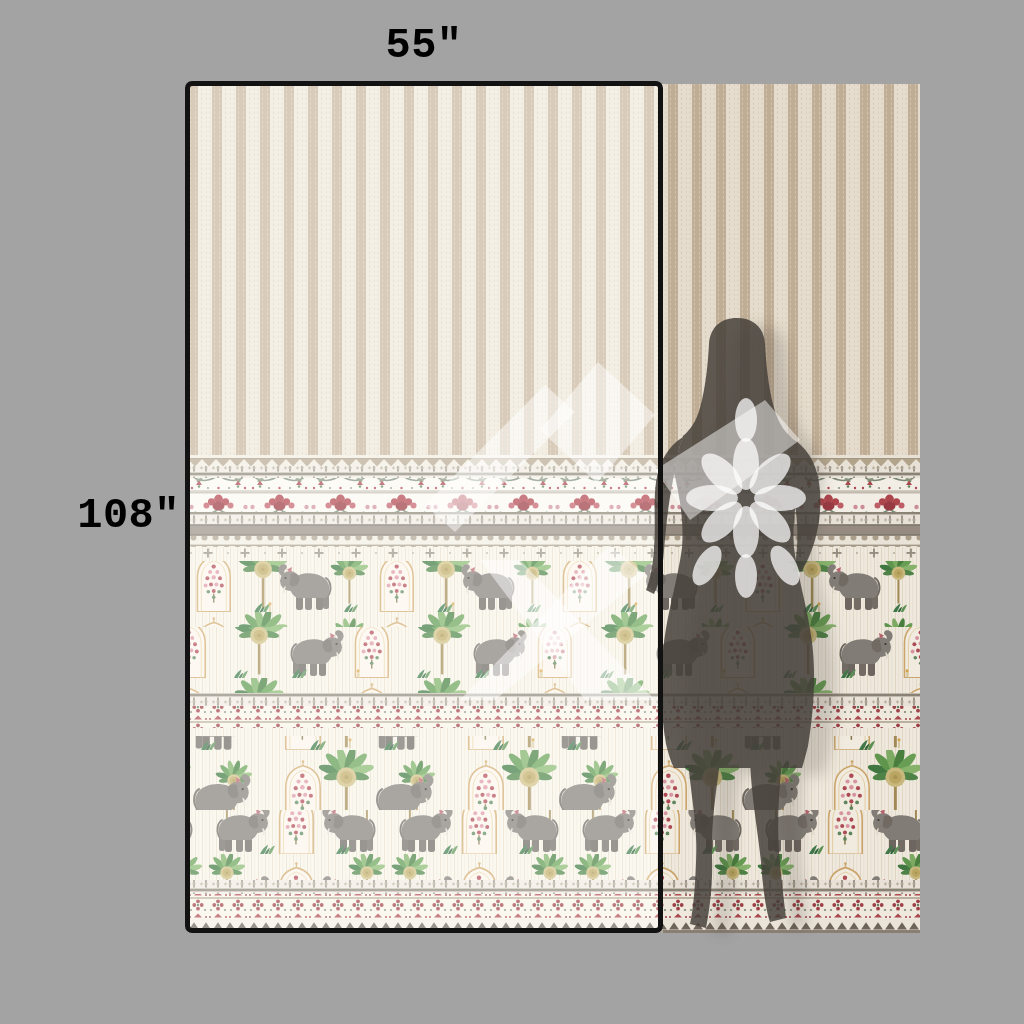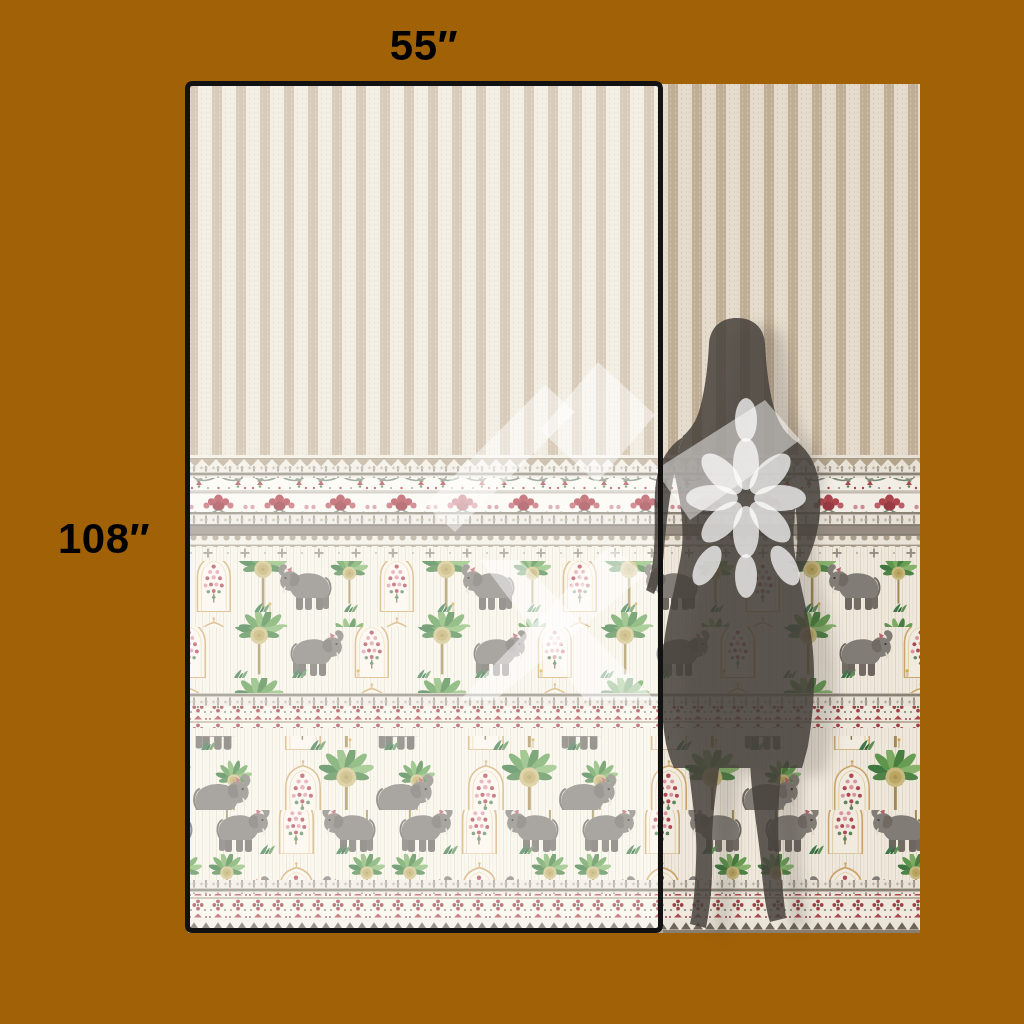--- a/index.html
+++ b/index.html
@@ -1,25 +1,25 @@
 <!DOCTYPE html>
 <html><head>
 <meta charset="utf-8">
 <style>
   html,body{margin:0;padding:0;background:#ffffff;}
-  .stage{position:relative;width:1024px;height:1024px;background:#a16207;overflow:hidden;
-         font-family:Liberation Sans, sans-serif;}
+  .stage{position:relative;width:1024px;height:1024px;background:#a3a3a3;overflow:hidden;
+         font-family:Liberation Mono, monospace;}
   .pattern{position:absolute;left:188px;top:84px;}
   .silhouette{position:absolute;left:600px;top:310px;}
   .watermark{position:absolute;left:400px;top:350px;pointer-events:none;}
   .frame{position:absolute;left:185px;top:81px;width:478px;height:852px;
          box-sizing:border-box;border:5px solid #121212;border-radius:7px;}
   .label{position:absolute;color:#000;font-weight:bold;font-size:42px;letter-spacing:0.5px;}
   .label-w{left:185px;top:22px;width:478px;text-align:center;}
-  .label-h{left:58px;top:492px;width:122px;text-align:left;margin-top:23px;}
+  .label-h{left:58px;top:492px;width:122px;text-align:right;}
 </style>
 </head>
 <body>
 
 <div class="stage">
 
   <svg class="pattern" width="732" height="849" viewBox="0 0 732 849">
     <defs>
 
       <pattern id="stripes" width="24" height="14" patternUnits="userSpaceOnUse">

